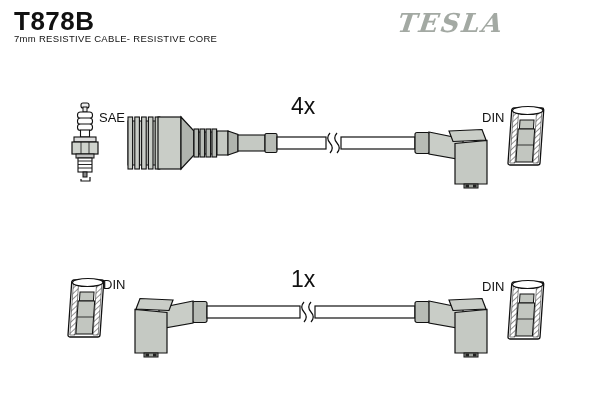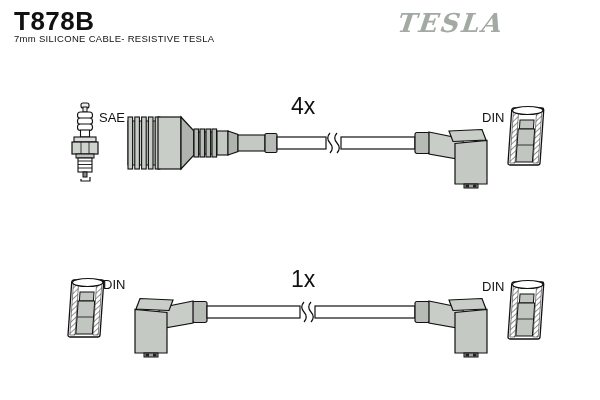--- a/index.html
+++ b/index.html
@@ -13,21 +13,21 @@
              letter-spacing:2px;transform:skewX(-8deg);}
   svg.diagram{position:absolute;left:0;top:0;}
   svg text{font-family:"Liberation Sans",sans-serif;fill:#111;}
   .lbl-small{font-size:13px;}
   .lbl-qty{font-size:23px;}
 </style>
 </head>
 <body>
 
 <div class="hdr-part">T878B</div>
-<div class="hdr-sub">7mm SILICONE CABLE- RESISTIVE TESLA</div>
+<div class="hdr-sub">7mm RESISTIVE CABLE- RESISTIVE CORE</div>
 <div class="hdr-brand">TESLA</div>
 
 <svg class="diagram" width="600" height="400" viewBox="0 0 600 400">
   <defs>
     <pattern id="hatch" patternUnits="userSpaceOnUse" width="4" height="4" patternTransform="rotate(45)">
       <rect width="4" height="4" fill="#ffffff"></rect>
       <line x1="0" y1="0" x2="0" y2="4" stroke="#333" stroke-width="1.1"></line>
     </pattern>
 
     <g id="dinCup">

